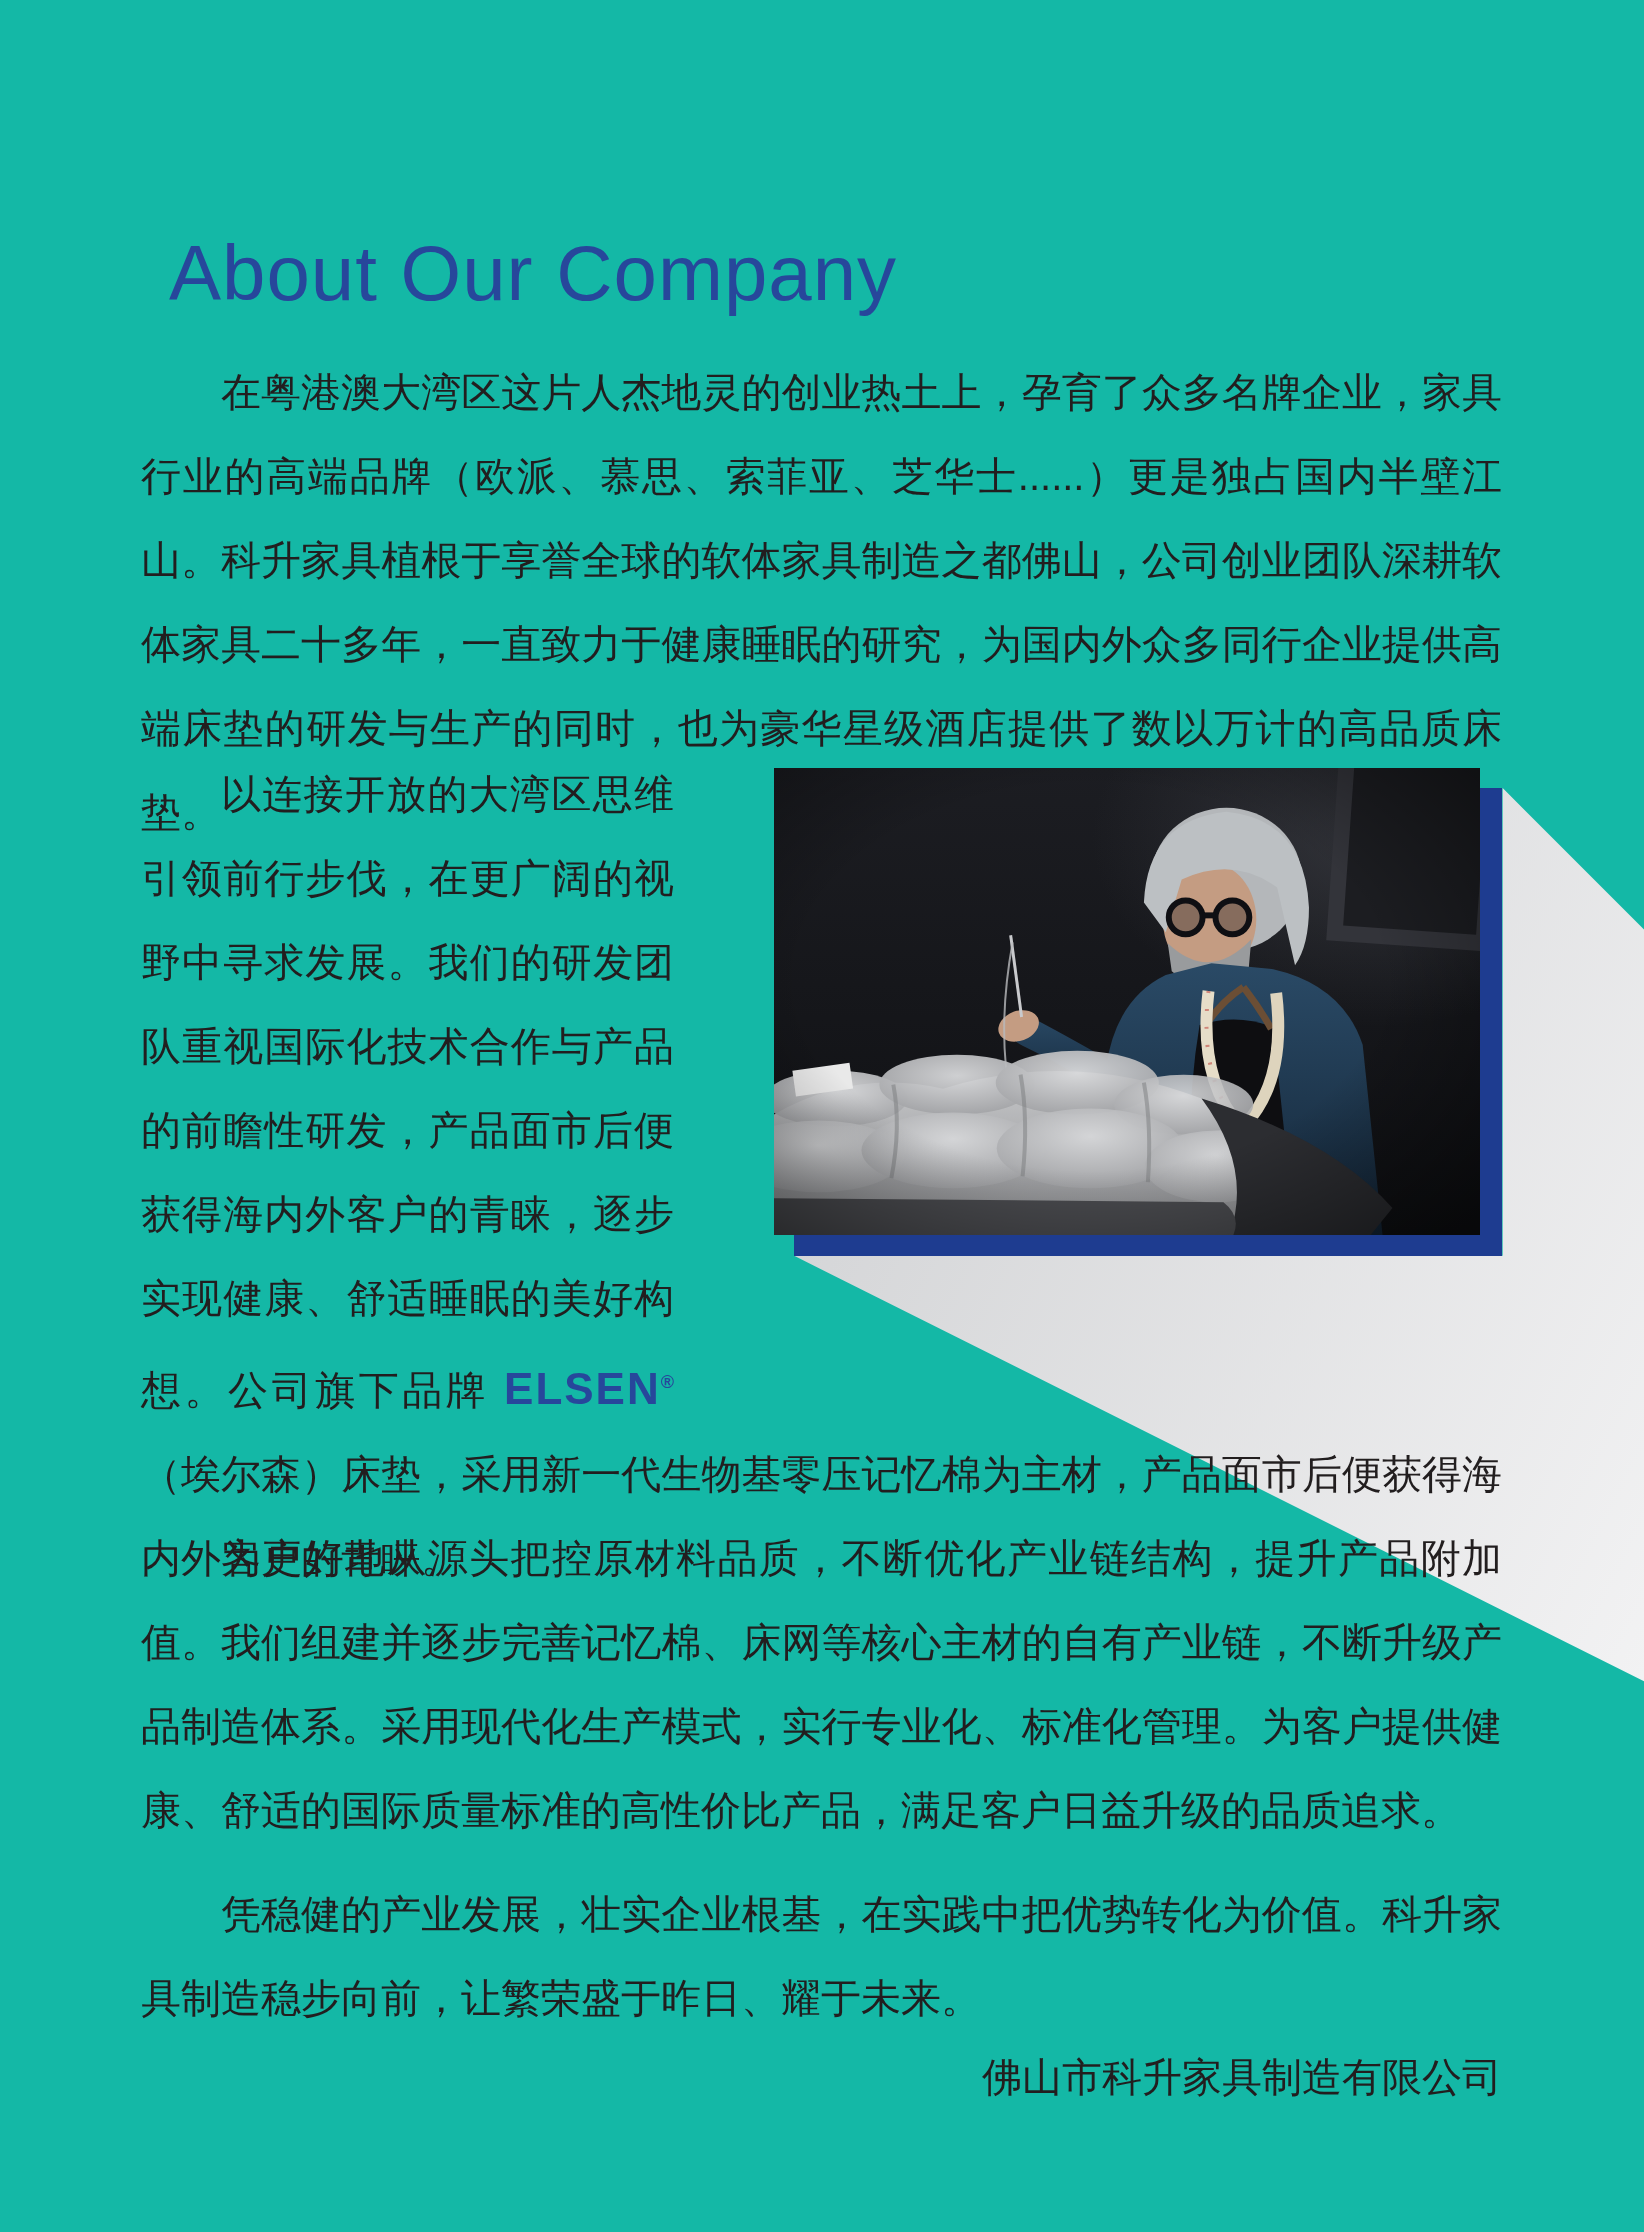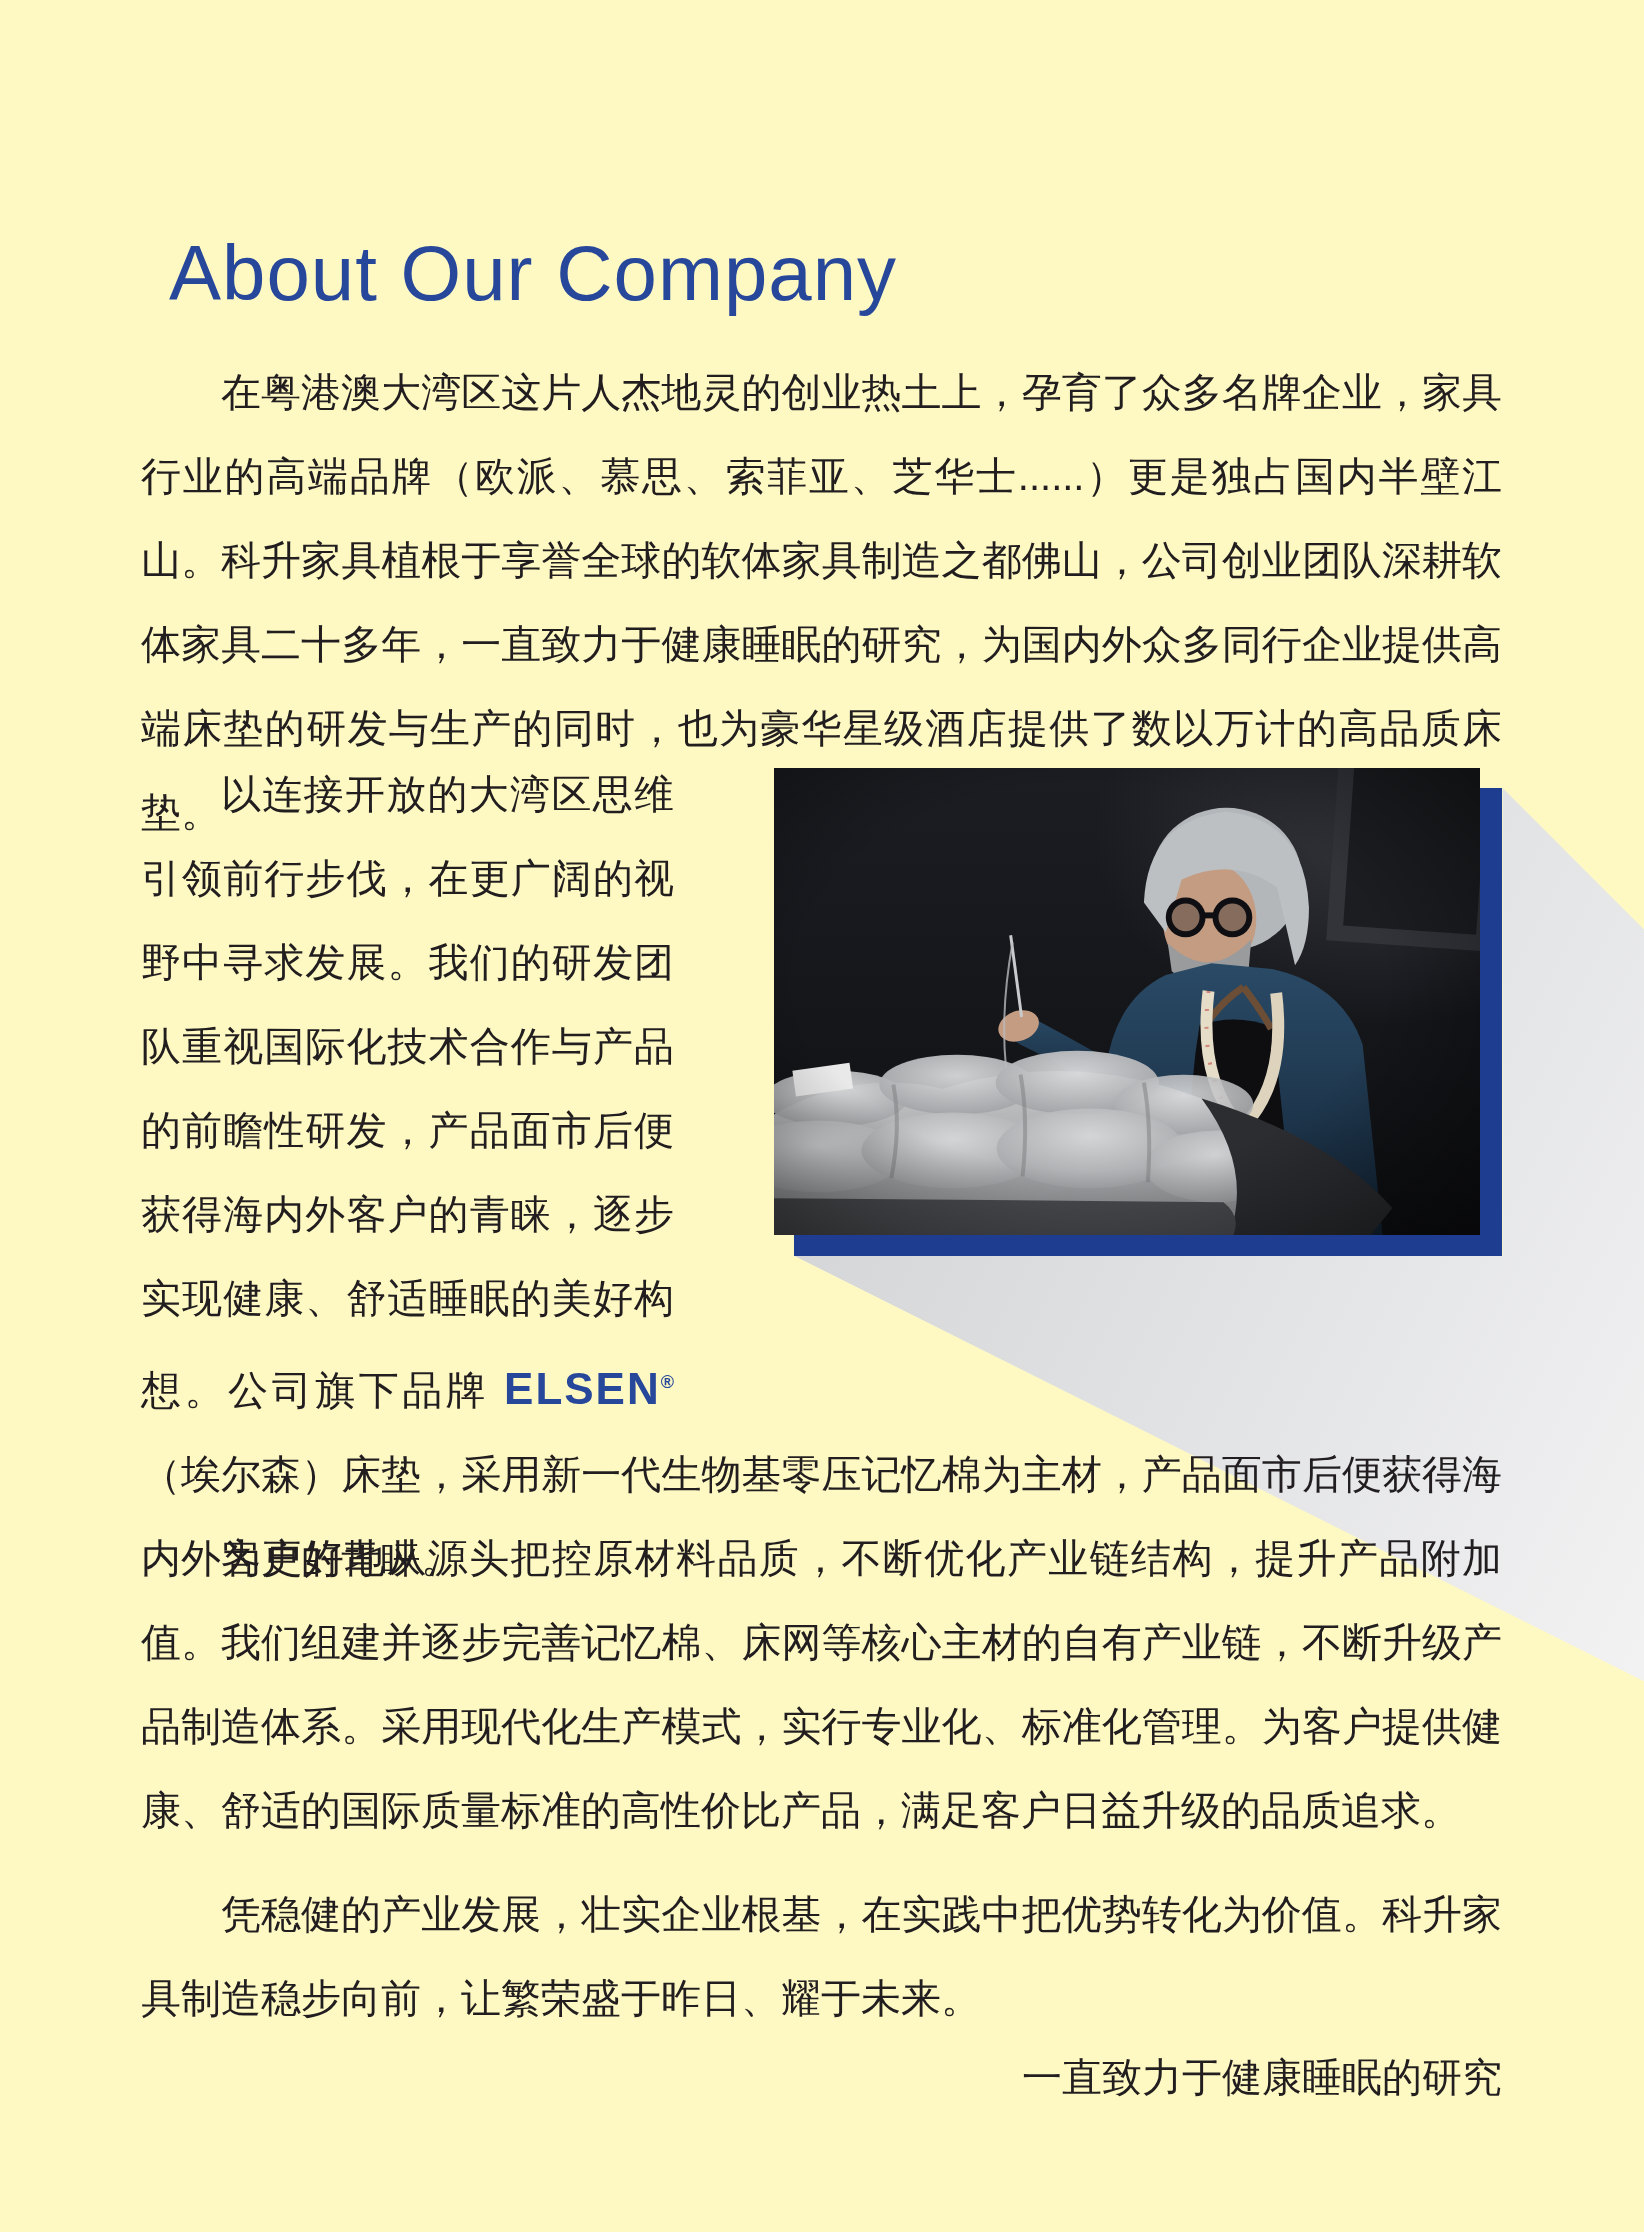--- a/index.html
+++ b/index.html
@@ -6,21 +6,21 @@
     --accent-blue:#27479b;
     --square-blue:#1e3c90;
     --body-text:#221e1f;
     --shadow-from:#d5d6d8;
     --shadow-to:#f2f2f3;
   }
   html,body{margin:0;padding:0;background:#ffffff;}
   .page{
     position:relative;
     width:1645px;height:2233px;
-    background:#fef9c3;
+    background:#14b8a6;
     overflow:hidden;
     font-family:"Liberation Sans","DejaVu Sans",sans-serif;
   }
   .page-title{
     position:absolute;left:169px;top:231px;
     font-size:78px;line-height:1.1;
     color:var(--accent-blue);
     letter-spacing:1px;
     white-space:nowrap;
   }
@@ -176,16 +176,16 @@
   <div class="para para-1 text-layer">在粤港澳大湾区这片人杰地灵的创业热土上，孕育了众多名牌企业，家具行业的高端品牌（欧派、慕思、索菲亚、芝华士......）更是独占国内半壁江山。科升家具植根于享誉全球的软体家具制造之都佛山，公司创业团队深耕软体家具二十多年，一直致力于健康睡眠的研究，为国内外众多同行企业提供高端床垫的研发与生产的同时，也为豪华星级酒店提供了数以万计的高品质床垫。</div>
 
   <div class="para para-2 text-layer">
     <div class="wrap-spacer"></div><span>以连接开放的大湾区思维引领前行步伐，在更广阔的视野中寻求发展。我们的研发团队重视国际化技术合作与产品的前瞻性研发，产品面市后便获得海内外客户的青睐，逐步实现健康、舒适睡眠的美好构想。公司旗下品牌 </span><span class="elsen"><span>ELSEN</span><sup>®</sup></span><span>（埃尔森）床垫，采用新一代生物基零压记忆棉为主材，产品面市后便获得海内外客户的青睐。</span>
   </div>
 
   <div class="para para-3 text-layer">为更好地从源头把控原材料品质，不断优化产业链结构，提升产品附加值。我们组建并逐步完善记忆棉、床网等核心主材的自有产业链，不断升级产品制造体系。采用现代化生产模式，实行专业化、标准化管理。为客户提供健康、舒适的国际质量标准的高性价比产品，满足客户日益升级的品质追求。</div>
 
   <div class="para para-4 text-layer">凭稳健的产业发展，壮实企业根基，在实践中把优势转化为价值。科升家具制造稳步向前，让繁荣盛于昨日、耀于未来。</div>
 
-  <div class="footer-company text-layer">一直致力于健康睡眠的研究</div>
+  <div class="footer-company text-layer">佛山市科升家具制造有限公司</div>
 
 </div>
 
 
 </body></html>

